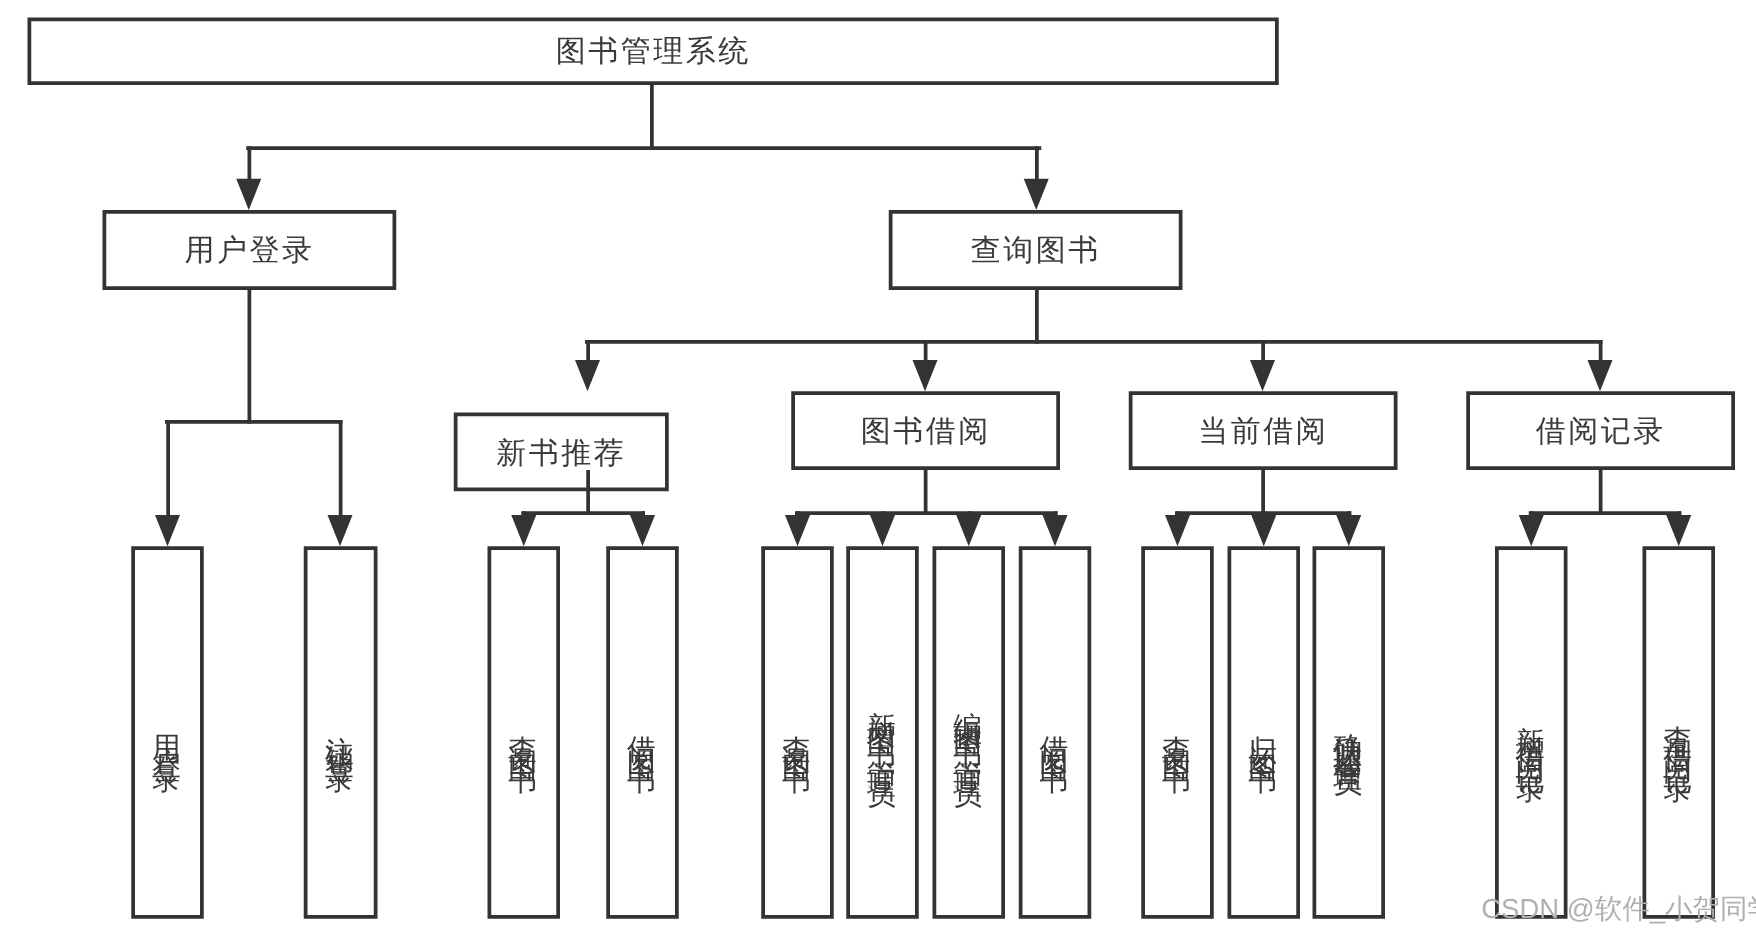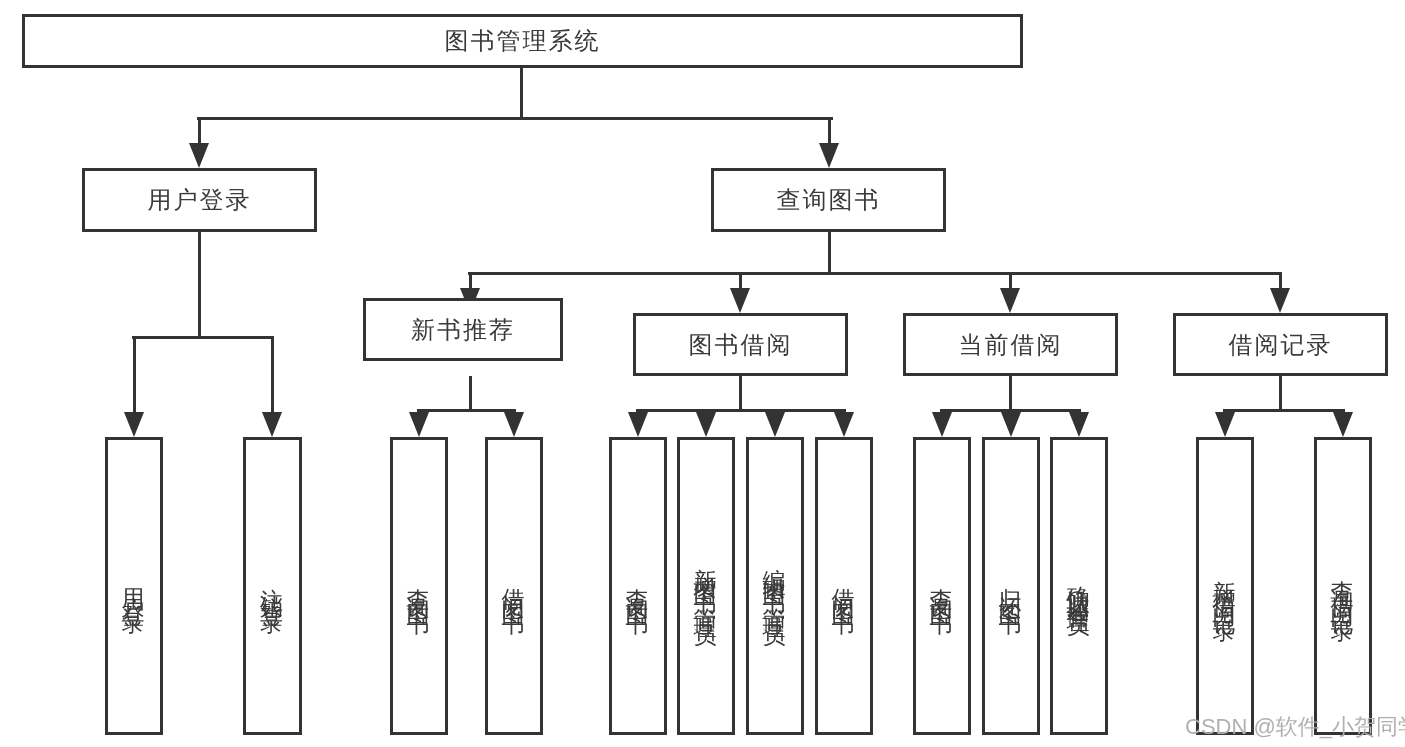--- a/index.html
+++ b/index.html
@@ -94,21 +94,21 @@
   <div class="hline" style="left:468px; top:272px; width:814px;"></div>
   <div class="vline" style="left:469px; top:272px; height:20px;"></div>
   <div class="arrowhead" style="left:460px; top:288px;"></div>
   <div class="vline" style="left:739px; top:272px; height:20px;"></div>
   <div class="arrowhead" style="left:730px; top:288px;"></div>
   <div class="vline" style="left:1009px; top:272px; height:20px;"></div>
   <div class="arrowhead" style="left:1000px; top:288px;"></div>
   <div class="vline" style="left:1279px; top:272px; height:20px;"></div>
   <div class="arrowhead" style="left:1270px; top:288px;"></div>
 
-  <div class="nbox" style="left:363px; top:298px; width:200px; height:63px;">
+  <div class="nbox" style="left:363px; top:330px; width:172px; height:63px;">
     <span class="htext">新书推荐</span>
   </div>
   <div class="nbox" style="left:903px; top:313px; width:215px; height:63px;">
     <span class="htext">当前借阅</span>
   </div>
   <div class="nbox" style="left:633px; top:313px; width:215px; height:63px;">
     <span class="htext">图书借阅</span>
   </div>
   <div class="nbox" style="left:1173px; top:313px; width:215px; height:63px;">
     <span class="htext">借阅记录</span>

